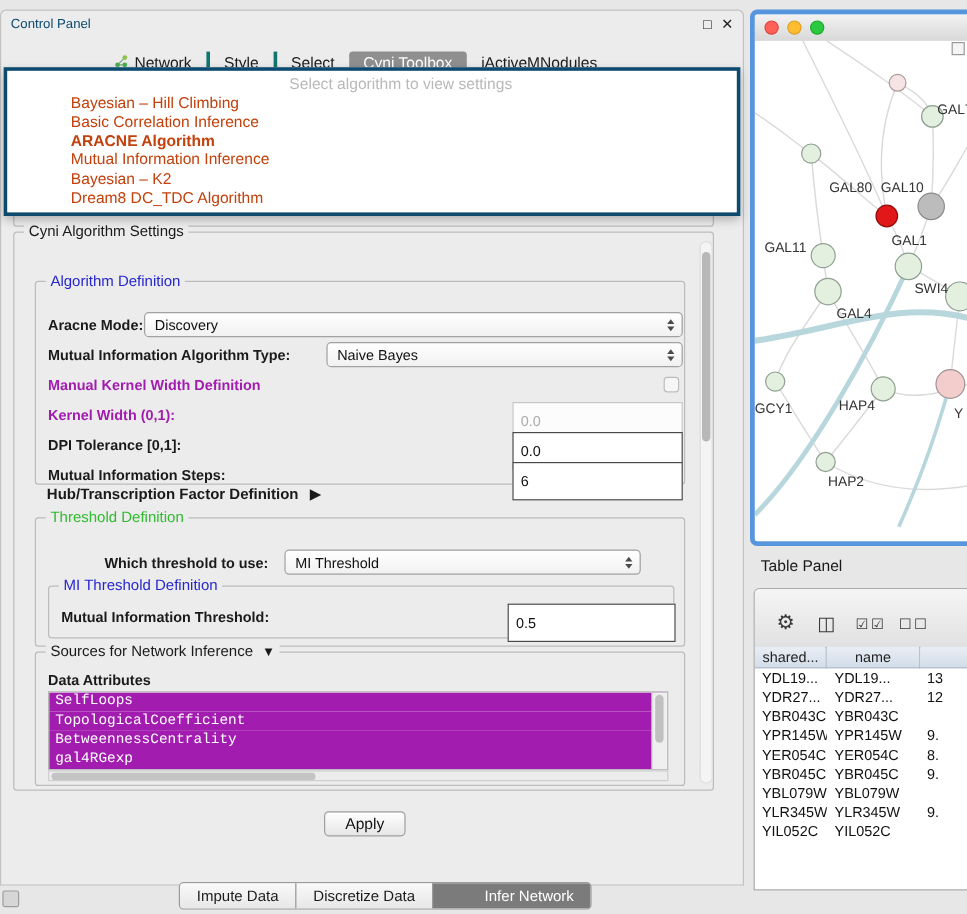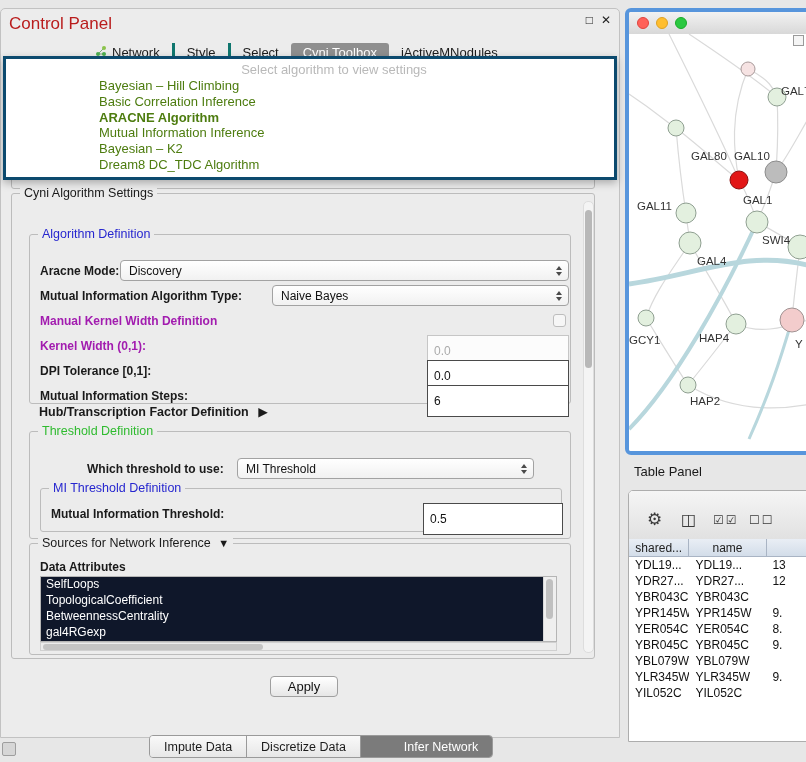--- a/index.html
+++ b/index.html
@@ -1,21 +1,21 @@
 <!DOCTYPE html>
 <html><head>
 <meta charset="utf-8">
 <style>
   html,body{margin:0;padding:0;}
   body{font-family:"Liberation Sans","DejaVu Sans",sans-serif;background:#e7e7e7;}
   #root{position:relative;width:806px;height:762px;overflow:hidden;background:#e7e7e7;}
   
   #cp{position:absolute;left:0;top:8px;width:620px;height:730px;background:#ececec;border:1px solid #c2c2c2;border-radius:5px 5px 0 0;box-sizing:border-box;}
   .titlebar{position:absolute;left:0;top:0;width:100%;height:24px;}
-  .titlebar .t{position:absolute;left:8px;top:5px;font-size:17px;color:#b91c1c;}
+  .titlebar .t{position:absolute;left:8px;top:5px;font-size:11px;color:#0c4a6e;}
   .winbtn{position:absolute;top:4px;font-size:12px;color:#222;cursor:default;}
   .tabrow{position:absolute;left:82px;top:32px;display:flex;align-items:center;height:22px;}
   .seg{padding:2px 12px;font-size:13px;color:#1c1c1c;white-space:nowrap;display:flex;align-items:center;gap:5px;}
   .seg.sep{border-left:3px solid #0f766e;}
   .seg.active{background:#8f8f8f;color:#fff;border-radius:3px;}
   .group{position:absolute;border:1px solid #bcbcbc;border-radius:3px;box-sizing:border-box;}
   .gtitle{position:absolute;top:-8px;left:8px;background:#ececec;padding:0 4px;font-size:12.5px;color:#1a1a1a;white-space:nowrap;}
   .gtitle.blue{color:#2626cf;}
   .gtitle.green{color:#2fbb2f;}
   .lbl{position:absolute;font-weight:700;font-size:12px;color:#1a1a1a;white-space:nowrap;}
@@ -23,25 +23,25 @@
   .combo{position:absolute;background:linear-gradient(#ffffff,#f1f1f1);border:1px solid #a2a2a2;border-radius:4px;font-size:12px;color:#111;display:flex;align-items:center;padding:0 20px 0 8px;height:21px;box-sizing:border-box;}
   .combo-arrows{position:absolute;right:6px;top:50%;transform:translateY(-50%);display:flex;flex-direction:column;gap:2px;}
   .tri-up{width:0;height:0;border-left:3.5px solid transparent;border-right:3.5px solid transparent;border-bottom:4px solid #4a4a4a;}
   .tri-down{width:0;height:0;border-left:3.5px solid transparent;border-right:3.5px solid transparent;border-top:4px solid #4a4a4a;}
   .field{position:absolute;background:#fff;border:1px solid #4a4a4a;height:32px;box-sizing:border-box;font-size:12px;color:#111;display:flex;align-items:center;padding:0 6px;}
   .field.dis{border-color:#c6c6c6;color:#ababab;background:#fcfcfc;}
   .checkbox{position:absolute;width:13px;height:13px;border:1px solid #bdbdbd;background:#f6f6f6;border-radius:3px;box-sizing:border-box;}
   
   #popup{position:absolute;left:2px;top:47px;width:560px;height:118px;background:#fff;border:3px solid #0c4a6e;box-shadow:0 3px 8px rgba(0,0,0,.28);z-index:60;padding-left:48px;}
   #popup .ph{height:16px;text-align:center;color:#b9b9b9;font-size:13px;padding-top:3px;}
-  #popup .it{height:15.8px;font-size:13px;color:#4d7c0f;padding-left:5px;white-space:nowrap;margin-left:40px;}
+  #popup .it{height:15.8px;font-size:13px;color:#c2410c;padding-left:5px;white-space:nowrap;}
   #popup .it.bold{font-weight:700;}
   
   .listbox{position:absolute;background:#fff;border:1px solid #b5b5b5;box-sizing:border-box;overflow:hidden;}
-  .listbox .li{height:16px;background:#0f172a;color:#fff;font-size:12px;padding-left:5px;white-space:nowrap;}
+  .listbox .li{height:16px;background:#a21caf;color:#fff;font-size:12px;padding-left:5px;white-space:nowrap;font-family:Liberation Mono, monospace;}
   .vscroll{position:absolute;top:0;right:0;bottom:0;width:12px;background:#efefef;border-left:1px solid #d8d8d8;}
   .vscroll .thumb{position:absolute;left:2px;width:7px;background:#c0c0c0;border-radius:4px;}
   .hscroll{position:absolute;background:#ececec;border:1px solid #d0d0d0;box-sizing:border-box;}
   .hscroll .thumb{position:absolute;top:1px;height:6px;background:#c4c4c4;border-radius:3px;}
   
   .button{position:absolute;background:linear-gradient(#ffffff,#e6e6e6);border:1px solid #9f9f9f;border-radius:4px;font-size:13px;color:#111;display:flex;align-items:center;justify-content:center;box-sizing:border-box;}
   .btabs{position:absolute;display:flex;border:1px solid #9a9a9a;border-radius:4px;overflow:hidden;height:21px;margin-top:26px;}
   .btab{padding:0 14px;font-size:12.5px;color:#1b1b1b;background:linear-gradient(#f9f9f9,#e7e7e7);display:flex;align-items:center;white-space:nowrap;}
   .btab + .btab{border-left:1px solid #9a9a9a;}
   .btab.active{background:#7b7b7b;color:#fff;padding-left:43px;}

